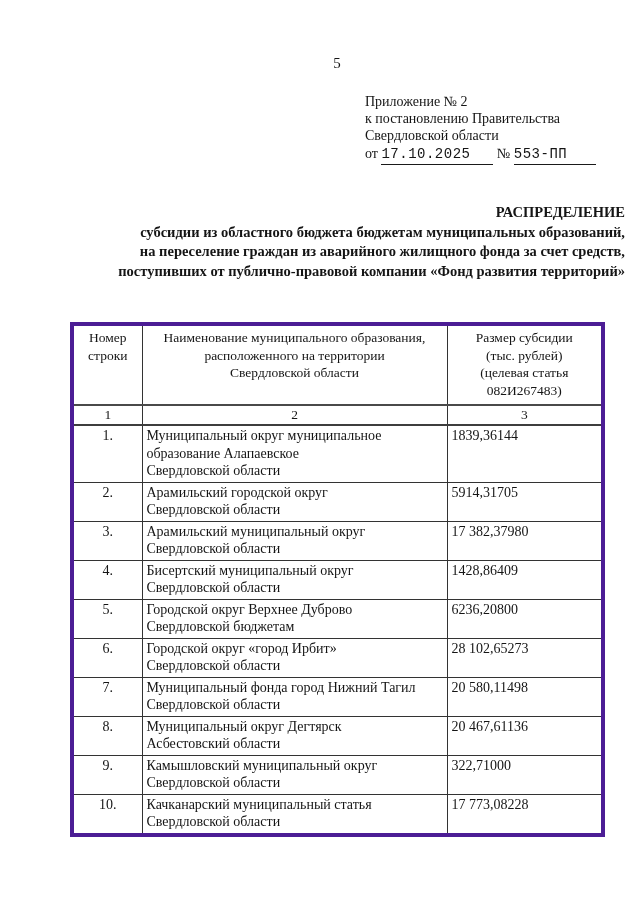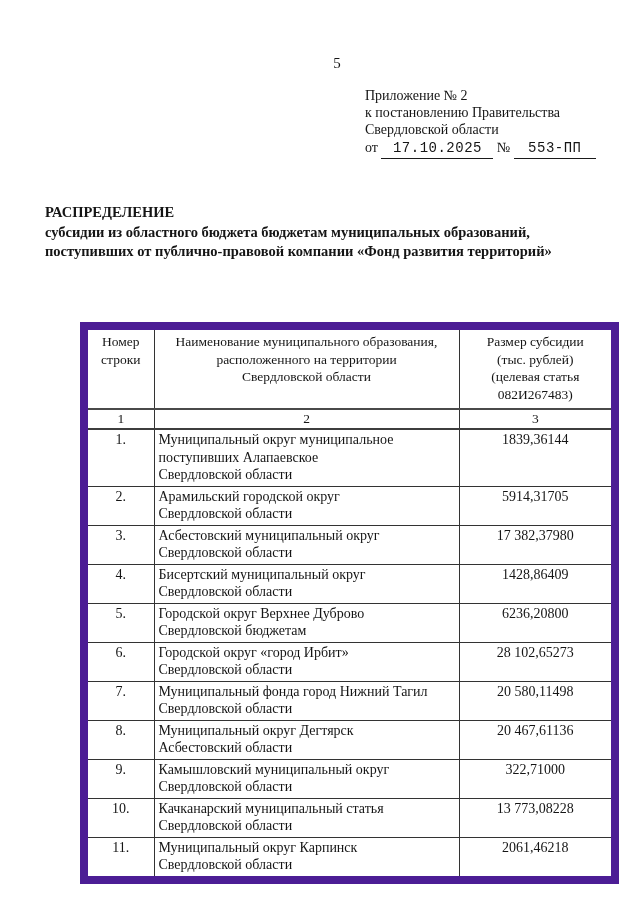--- a/index.html
+++ b/index.html
@@ -16,57 +16,56 @@
   .page-number {
     position: absolute;
     top: 55px;
     left: 322px;
     width: 30px;
     text-align: center;
     font-size: 15px;
   }
   .appendix {
     position: absolute;
-    top: 87px;
+    top: 93px;
     left: 365px;
     font-size: 14px;
     line-height: 17px;
     white-space: nowrap;
   }
   .appendix .sig-line { margin-top: 1px; }
   .underlined-value {
     display: inline-block;
-    text-align: center;
     border-bottom: 1px solid #1a1a1a;
     font-family: "Liberation Mono", "DejaVu Sans Mono", monospace;
     font-size: 14px;
     letter-spacing: 0.5px;
     padding-bottom: 1px;
     vertical-align: baseline;
   }
   .u-date { width: 112px; }
   .u-num  { width: 82px; }
   .doc-title {
     position: absolute;
     top: 203px;
     left: 45px;
     width: 580px;
-    text-align: left;
+    text-align: right;
     font-weight: bold;
     font-size: 14.5px;
     line-height: 19.5px;
   }
   table.subsidy-table {
     position: absolute;
     top: 322px;
-    left: 80px;
+    left: 70px;
     width: 531px;
     border-collapse: collapse;
     table-layout: fixed;
-    border: 8px solid #4c1d95;
+    border: 4px solid #4c1d95;
   }
   .subsidy-table th, .subsidy-table td {
     border: 1px solid #333333;
     vertical-align: top;
     font-weight: normal;
     white-space: pre-line;
   }
   .subsidy-table thead th {
     font-size: 13.5px;
     line-height: 17.5px;
@@ -81,39 +80,40 @@
     text-align: center;
     border-bottom: 2px solid #3d3d3d;
   }
   .subsidy-table tbody td {
     font-size: 14px;
     line-height: 17.5px;
     padding: 1px 4px 2px;
   }
   td.c-num { text-align: center; }
   td.c-name { text-align: left; padding-left: 8px; }
-  td.c-amount { text-align: center; }
+  td.c-amount { }
 </style>
 </head>
 <body>
 
 <div class="page">
 
   <div class="page-number">5</div>
 
   <div class="appendix">
     <div>Приложение № 2</div>
     <div>к постановлению Правительства</div>
     <div>Свердловской области</div>
     <div class="sig-line"><span>от</span> <span class="underlined-value u-date">17.10.2025</span> <span>№</span> <span class="underlined-value u-num">553-ПП</span></div>
   </div>
 
   <div class="doc-title">
     <div>РАСПРЕДЕЛЕНИЕ</div>
     <div>субсидии из областного бюджета бюджетам муниципальных образований,</div>
+    <div>на переселение граждан из аварийного жилищного фонда за счет средств,</div>
     <div>поступивших от публично-правовой компании «Фонд развития территорий»</div>
   </div>
 
   <table class="subsidy-table">
     <colgroup>
       <col style="width:70px">
       <col style="width:305px">
       <col style="width:156px">
     </colgroup>
     <thead>
@@ -131,35 +131,35 @@
       <tr class="row-nums">
         <td>1</td>
         <td>2</td>
         <td>3</td>
       </tr>
     </thead>
     <tbody>
     <tr>
       <td class="c-num">1.</td>
       <td class="c-name">Муниципальный округ муниципальное
-поступивших Алапаевское
+образование Алапаевское
 Свердловской области</td>
       <td class="c-amount">1839,36144</td>
     </tr>
 
     <tr>
       <td class="c-num">2.</td>
       <td class="c-name">Арамильский городской округ
 Свердловской области</td>
       <td class="c-amount">5914,31705</td>
     </tr>
 
     <tr>
       <td class="c-num">3.</td>
-      <td class="c-name">Асбестовский муниципальный округ
+      <td class="c-name">Арамильский муниципальный округ
 Свердловской области</td>
       <td class="c-amount">17 382,37980</td>
     </tr>
 
     <tr>
       <td class="c-num">4.</td>
       <td class="c-name">Бисертский муниципальный округ
 Свердловской области</td>
       <td class="c-amount">1428,86409</td>
     </tr>
@@ -196,25 +196,19 @@
       <td class="c-num">9.</td>
       <td class="c-name">Камышловский муниципальный округ
 Свердловской области</td>
       <td class="c-amount">322,71000</td>
     </tr>
 
     <tr>
       <td class="c-num">10.</td>
       <td class="c-name">Качканарский муниципальный статья
 Свердловской области</td>
-      <td class="c-amount">13 773,08228</td>
-    </tr>
-
-    <tr>
-      <td class="c-num">11.</td>
-      <td class="c-name">Муниципальный округ Карпинск
-Свердловской области</td>
-      <td class="c-amount">2061,46218</td>
-    </tr>
+      <td class="c-amount">17 773,08228</td>
+    </tr>
+
   </tbody>
   </table>
 
 </div>
 
 </body></html>

